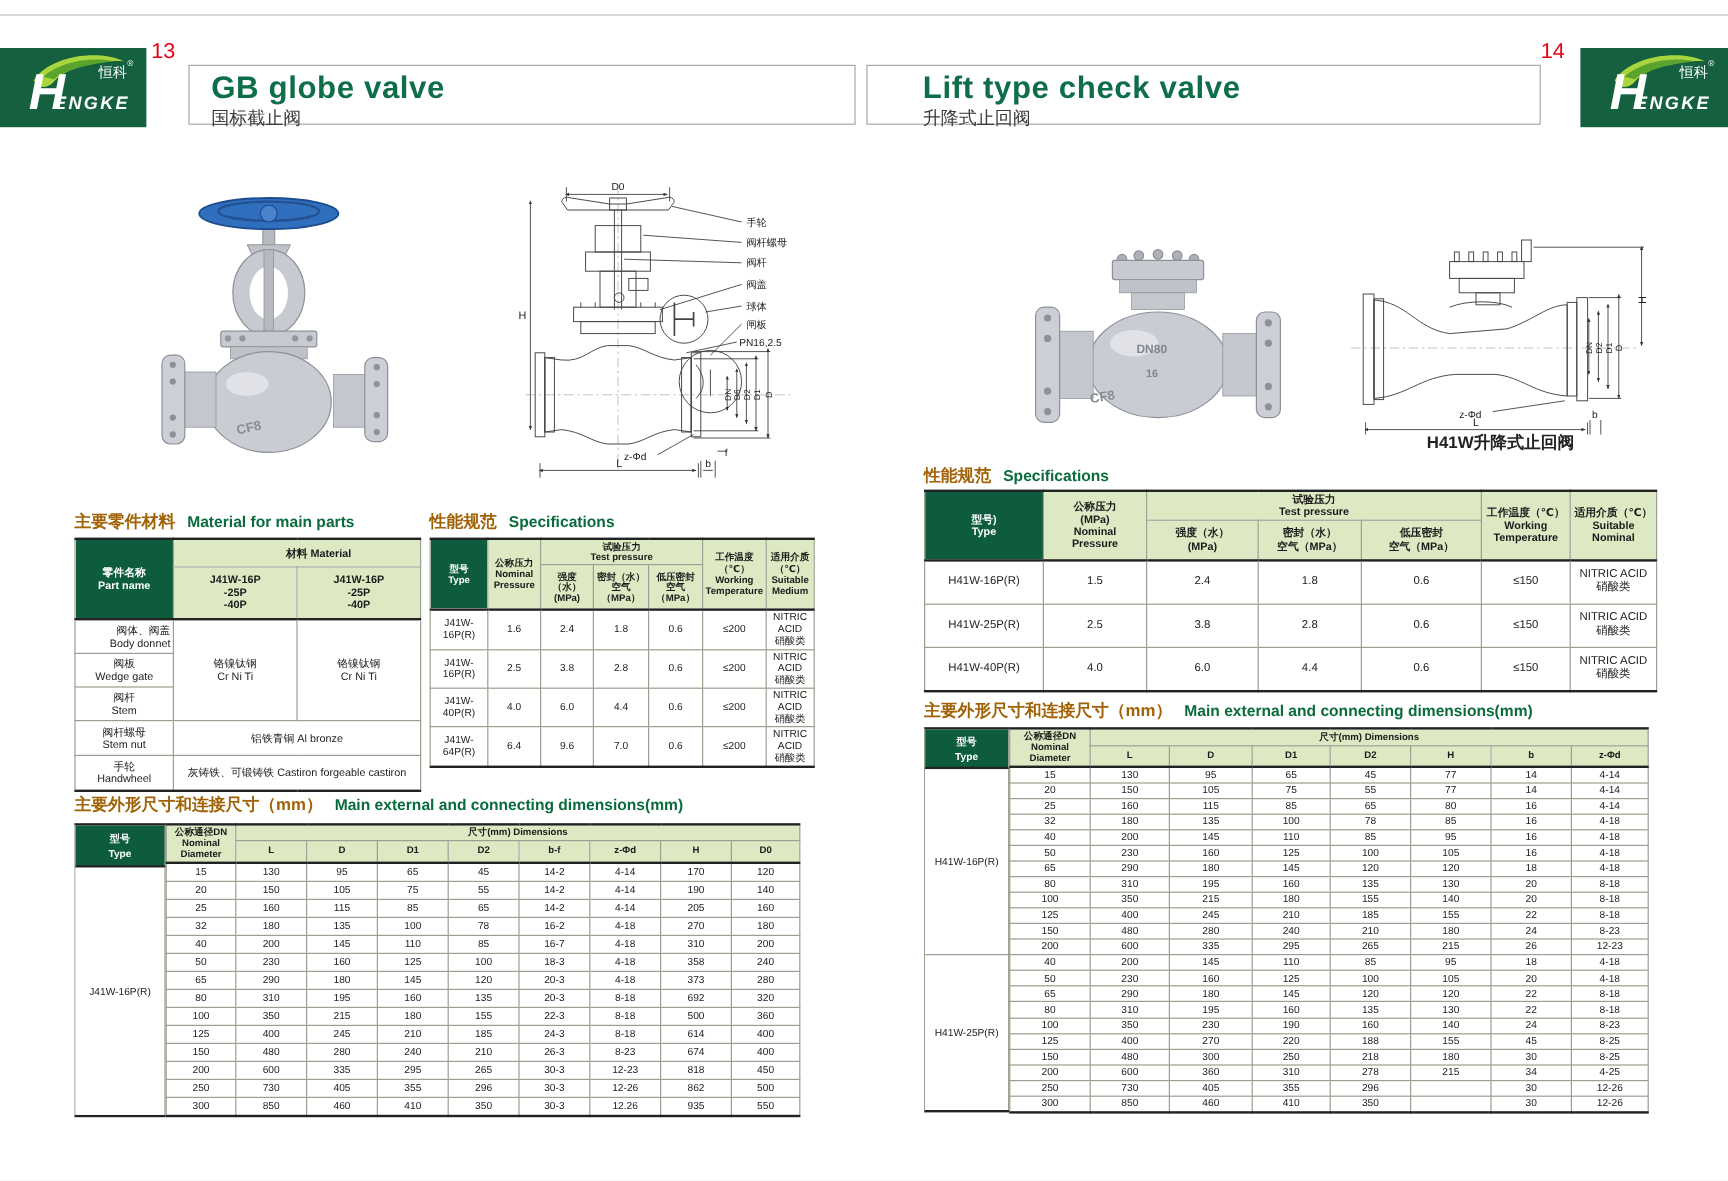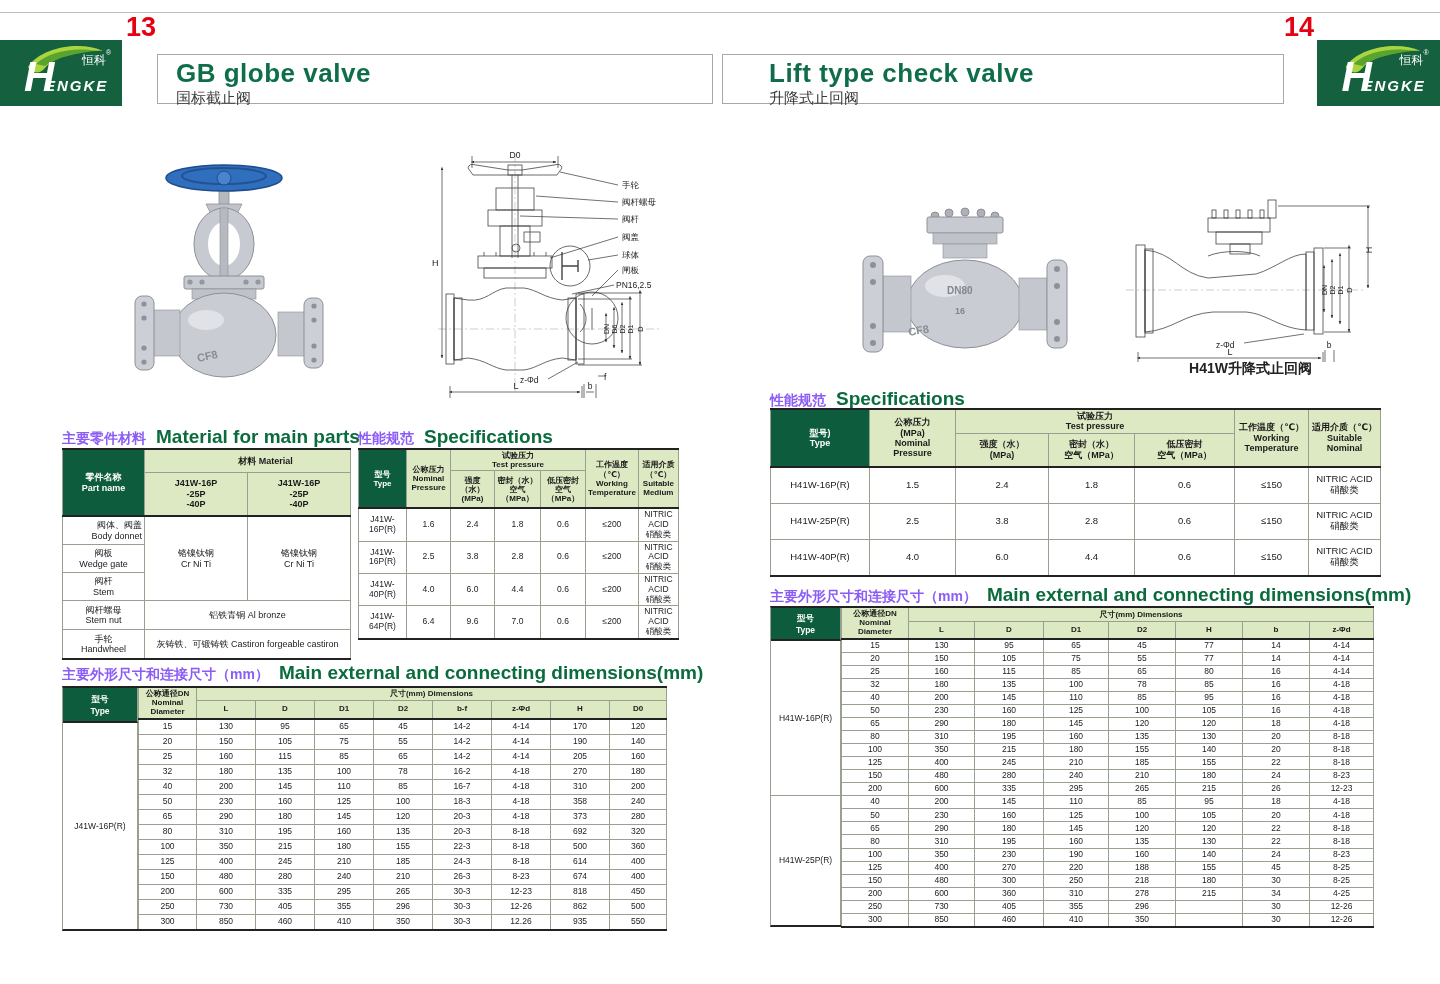--- a/index.html
+++ b/index.html
@@ -5,29 +5,29 @@
   html,body{margin:0;padding:0;background:#e9e9e9;}
   .page{position:relative;width:1440px;height:984px;background:#ffffff;overflow:hidden;
         font-family:"Liberation Sans","DejaVu Sans",sans-serif;color:#222;}
   .abs{position:absolute;}
   .topline{position:absolute;left:0;top:12px;width:1440px;height:1px;background:#bfbfbf;}
 
   
   .logobox{position:absolute;top:40px;width:122px;height:66px;background:#14603f;}
   .logobox.rb{left:1317px;width:123px;}
   .logobox.lb{left:0;}
-  .pgno{position:absolute;top:14px;font-size:27px;font-weight:bold;color:#e60013;line-height:1;}
+  .pgno{position:absolute;top:33px;font-size:18px;font-weight:normal;color:#e60013;line-height:1;}
   .tbox{position:absolute;top:54px;height:50px;border:1px solid #a8a8a8;background:#fff;box-sizing:border-box;padding-top:5px;}
   .tbox .t1{font-size:26px;font-weight:bold;color:#0f6e4a;line-height:1.05;letter-spacing:0.5px;}
   .tbox .t2{font-size:15px;color:#3a3a3a;margin-top:2px;}
 
   
   .sechead{position:absolute;white-space:nowrap;}
-  .sechead .zh{color:#8b5cf6;font-size:14px;font-weight:bold;margin-right:10px;}
-  .sechead .en{color:#0a6c3c;font-size:19px;font-weight:bold;}
+  .sechead .zh{color:#a16207;font-size:14px;font-weight:bold;margin-right:10px;}
+  .sechead .en{color:#0a6c3c;font-size:13px;font-weight:bold;}
 
   
   table.tbl{border-collapse:collapse;table-layout:fixed;border-top:2px solid #222;border-bottom:2px solid #222;}
   .tbl th,.tbl td{border:1px solid #98a18f;line-height:1.15;padding:1px 2px;text-align:center;vertical-align:middle;white-space:pre-line;overflow:hidden;}
   .tbl th.dk{background:#0e5c3e;color:#fff;font-weight:bold;}
   .tbl th.lt{background:#dde9c3;color:#1a1a1a;font-weight:bold;}
   .tbl th.hb{border-bottom:2px solid #222;}
   .tbl td{background:#fff;}
 
   .matwrap .tbl th,.matwrap .tbl td{font-size:9px;}

